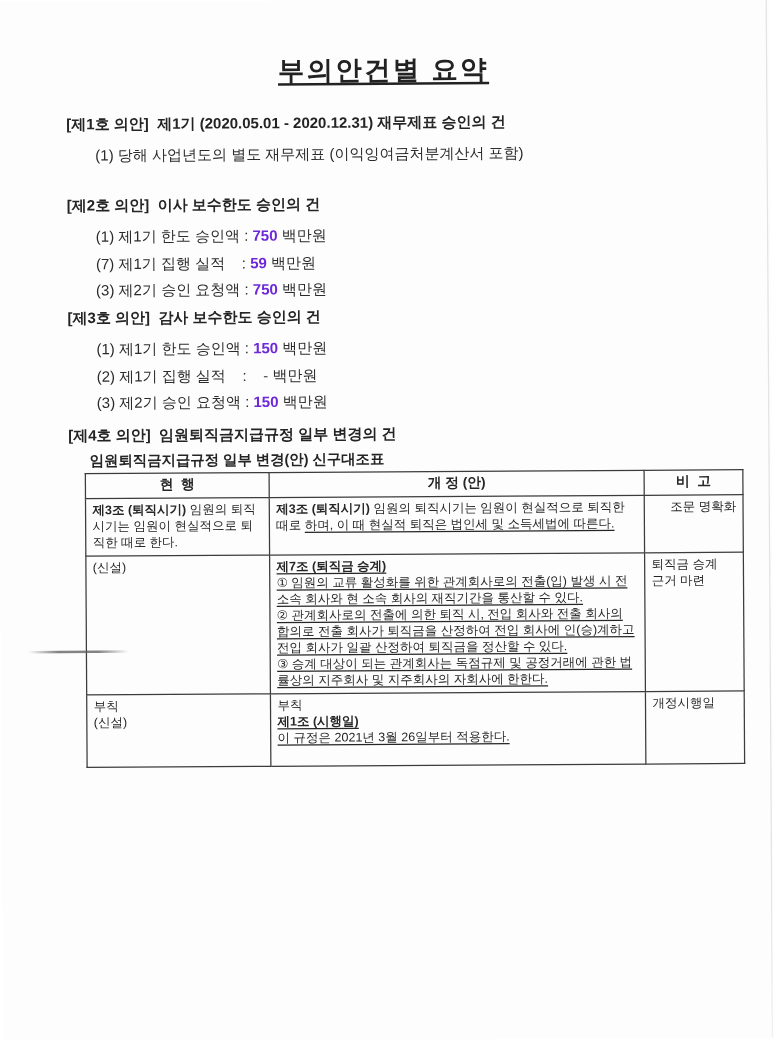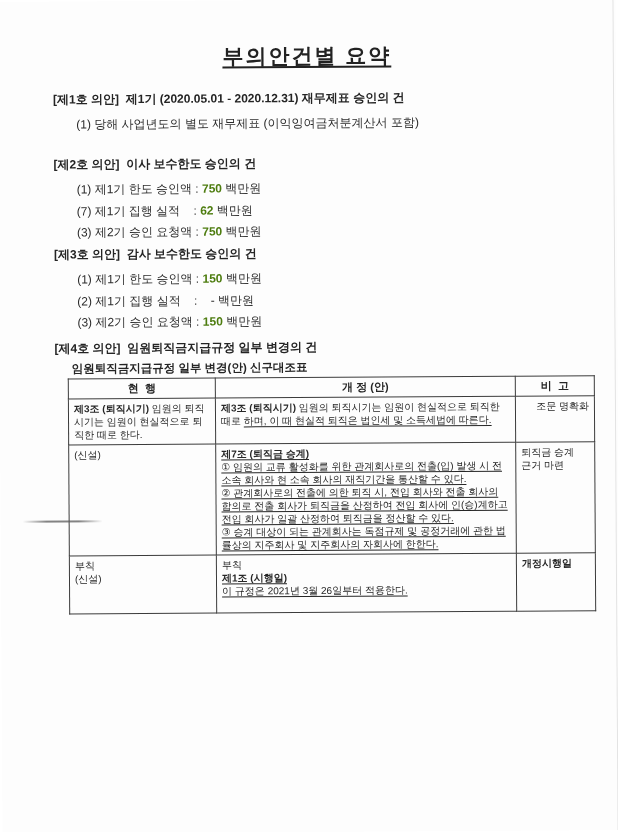--- a/index.html
+++ b/index.html
@@ -34,21 +34,21 @@
   .sec-4 { top:340px; }
   .sec-heading {
     font-size:12px; font-weight:bold; color:#242424;
     white-space:pre-wrap; line-height:15px;
   }
   .sec-items { margin:7px 0 0 23px; }
   .sec-item {
     font-size:12px; line-height:21.5px; color:#2b2b2b;
     white-space:pre-wrap;
   }
-  .sec-item .num { font-weight:bold; color:#4d7c0f; }
+  .sec-item .num { font-weight:bold; color:#6d28d9; }
   .table-caption {
     position:absolute; top:360px; left:72px;
     font-size:11.5px; font-weight:bold; color:#242424;
   }
   table.compare {
     position:absolute; top:377px; left:68px;
     width:526px;
     border-collapse:collapse;
     table-layout:fixed;
     background:#fdfdfd;
@@ -69,21 +69,21 @@
     text-align:center; vertical-align:middle;
     white-space:pre;
   }
   tr.row-1 td { height:46px; }
   tr.row-2 td { height:104px; }
   tr.row-3 td { height:58px; }
   .b { font-weight:bold; }
   .u { text-decoration:underline; text-underline-offset:2px; }
   td.note-top { padding-top:4px;text-align:right; }
   td.note-mid2 { padding-top:14px; white-space:pre-line;margin-top:21px; }
-  td.note-center { vertical-align:middle;font-weight:bold; }
+  td.note-center { vertical-align:middle; }
   .clause { text-decoration:underline; text-underline-offset:2px; margin:0; }
   .scan-artifact-h {
     position:absolute; top:519px; left:22px; width:80px; height:2px;
     background:linear-gradient(90deg, rgba(120,120,120,0) 0%, rgba(90,90,90,.75) 30%, rgba(90,90,90,.75) 70%, rgba(120,120,120,0) 100%);
   }
   .scan-edge {
     position:absolute; top:0; right:2px; width:1px; height:100%;
     background:#e3e3e3;
   }
 </style>
@@ -98,21 +98,21 @@
     <div class="sec-heading">[제1호 의안]  제1기 (2020.05.01 - 2020.12.31) 재무제표 승인의 건</div>
     <div class="sec-items">
       <div class="sec-item"><span>(1) 당해 사업년도의 별도 재무제표 (이익잉여금처분계산서 포함)</span><span class="num"></span><span></span></div>
     </div>
   </div>
 
   <div class="section sec-2">
     <div class="sec-heading">[제2호 의안]  이사 보수한도 승인의 건</div>
     <div class="sec-items">
       <div class="sec-item"><span>(1) 제1기 한도 승인액 : </span><span class="num">750</span><span> 백만원</span></div>
-      <div class="sec-item"><span>(7) 제1기 집행 실적    : </span><span class="num">62</span><span> 백만원</span></div>
+      <div class="sec-item"><span>(7) 제1기 집행 실적    : </span><span class="num">59</span><span> 백만원</span></div>
       <div class="sec-item"><span>(3) 제2기 승인 요청액 : </span><span class="num">750</span><span> 백만원</span></div>
     </div>
   </div>
 
   <div class="section sec-3">
     <div class="sec-heading">[제3호 의안]  감사 보수한도 승인의 건</div>
     <div class="sec-items">
       <div class="sec-item"><span>(1) 제1기 한도 승인액 : </span><span class="num">150</span><span> 백만원</span></div>
       <div class="sec-item"><span>(2) 제1기 집행 실적    :    - 백만원</span><span class="num"></span><span></span></div>
       <div class="sec-item"><span>(3) 제2기 승인 요청액 : </span><span class="num">150</span><span> 백만원</span></div>

